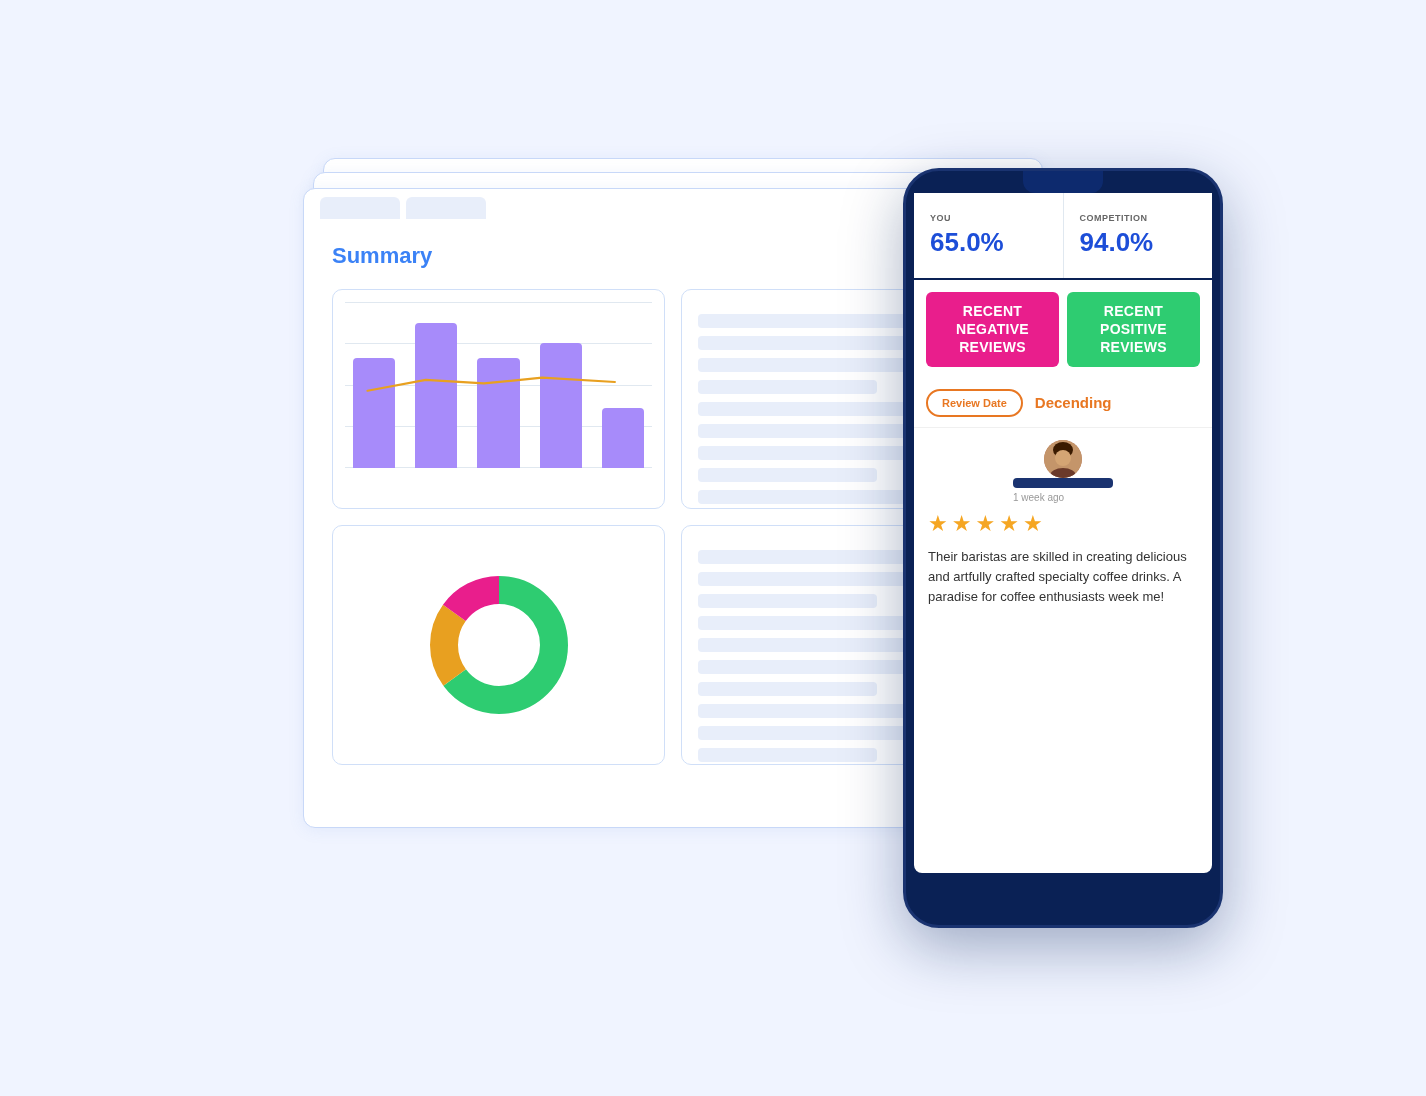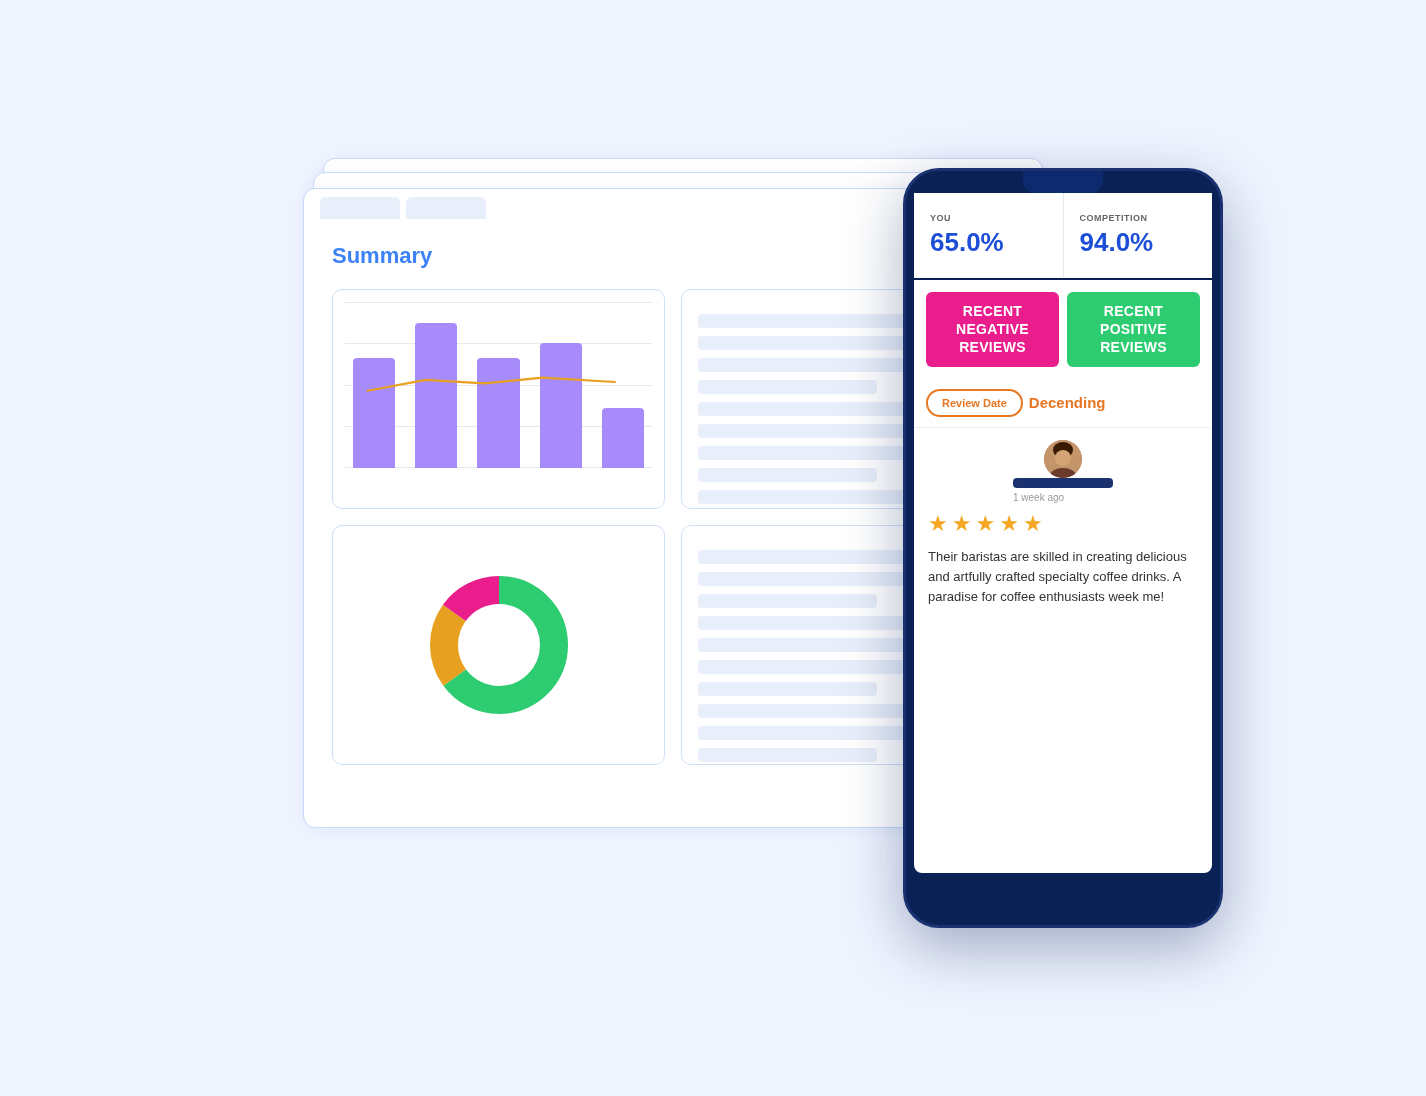--- a/index.html
+++ b/index.html
@@ -257,21 +257,21 @@
     .toggle-btn.positive {
       background: #2ecc71;
       color: white;
     }
 
     
     .sort-row {
       display: flex;
       align-items: center;
       padding: 10px 12px;
-      gap: 6px;
+      gap: 12px;
       background: white;
       border-bottom: 1px solid #f0f0f0;
     }
     .sort-btn {
       padding: 6px 14px;
       border: 2px solid #e87722;
       border-radius: 20px;
       background: white;
       color: #e87722;
       font-size: 11px;

